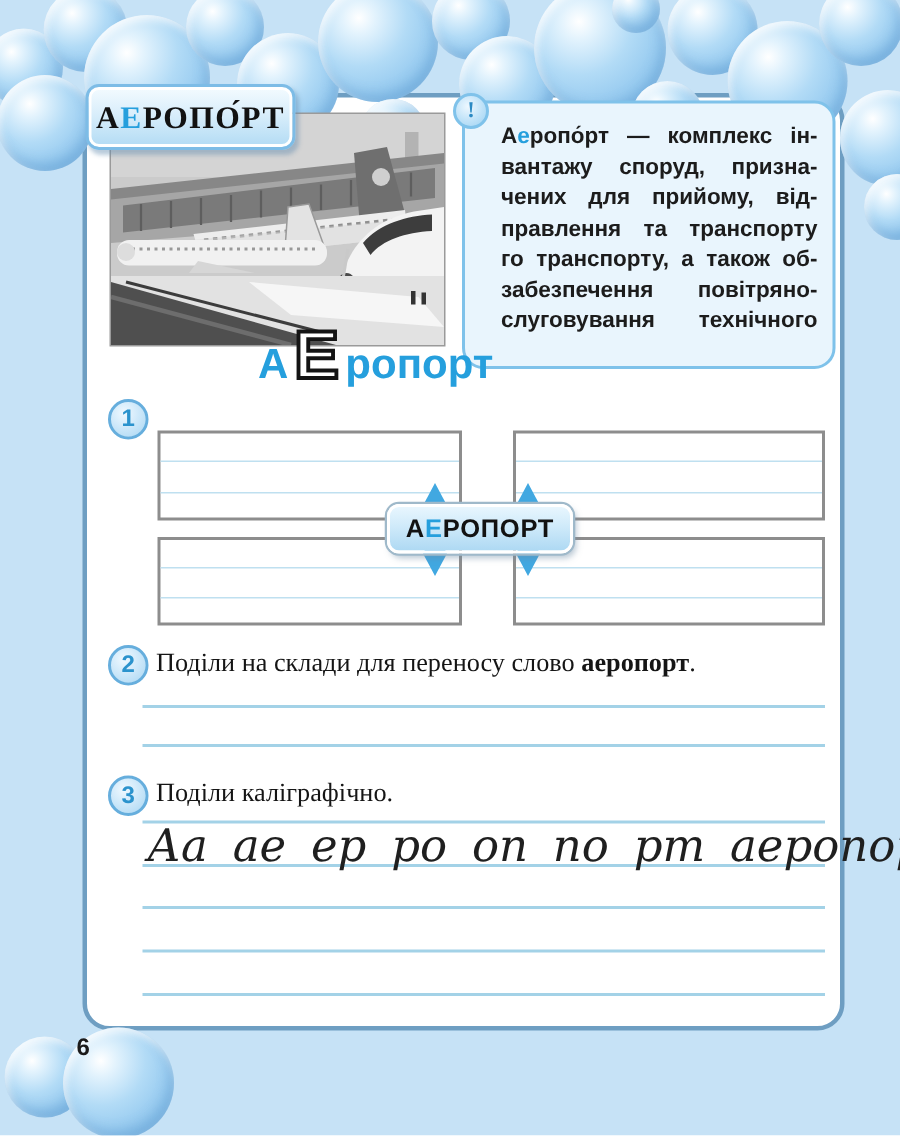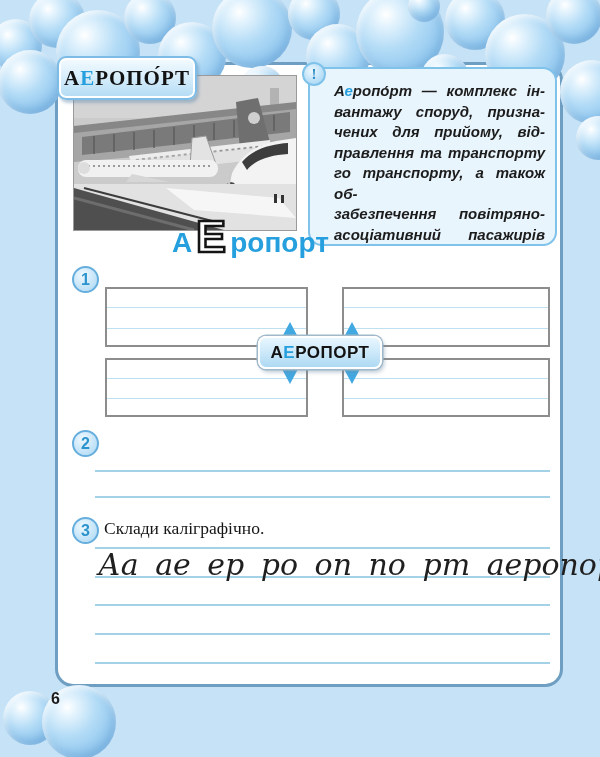--- a/index.html
+++ b/index.html
@@ -30,21 +30,21 @@
   .caption{position:absolute;left:172px;top:210px;z-index:6;display:flex;align-items:flex-end;
     font-weight:bold;color:#259fdd;}
   .caption .small-a{font-size:28px;line-height:28px;margin-right:2px;}
   .caption .rest{font-size:28px;line-height:28px;margin-left:2px;}
   .caption svg{display:block;}
 
   
   .info-box{position:absolute;left:308px;top:67px;width:249px;height:179px;z-index:5;box-sizing:border-box;
     background:#e9f5fd;border:2px solid #7fc2ea;border-radius:14px;padding:12px 10px 0 24px;}
   .iline{font-size:15px;line-height:20.5px;font-weight:600;color:#1c1c1c;
-    text-align:justify;text-align-last:justify;font-style:italic;}
+    text-align:justify;text-align-last:justify;}
   .iline.last{text-align-last:left;}
   .excl{position:absolute;left:302px;top:62px;width:24px;height:24px;border-radius:50%;z-index:7;
     background:radial-gradient(circle at 40% 35%, #eef8ff 0%, #bfe2f8 55%, #9ed2f2 100%);
     border:2px solid #7fc2ea;display:flex;align-items:center;justify-content:center;
     font-family:"Liberation Serif",serif;font-weight:bold;font-size:15px;color:#2b8ac4;box-sizing:border-box;}
 
   
   .tnum{position:absolute;width:27px;height:27px;border-radius:50%;z-index:5;box-sizing:border-box;
     background:radial-gradient(circle at 38% 32%, #f0f9ff 0%, #cfe9fa 45%, #a9d6f2 100%);
     border:2px solid #66aedd;display:flex;align-items:center;justify-content:center;
@@ -144,21 +144,21 @@
   <div class="excl">
     <span>!</span>
   </div>
   <div class="info-box">
     <div class="iline"><b><span>А</span><span class="blue">е</span><span>ропо́рт</span></b><span> — комплекс ін-</span></div>
     <div class="iline">вантажу споруд, призна-</div>
     <div class="iline">чених для прийому, від-</div>
     <div class="iline">правлення та транспорту</div>
     <div class="iline">го транспорту, а також об-</div>
     <div class="iline">забезпечення повітряно-</div>
-    <div class="iline">асоціативний пасажирів</div>
+    <div class="iline">слуговування технічного</div>
   </div>
 
   <div class="tnum" style="left:72px;top:266px;">
     <span>1</span>
   </div>
 
   <div class="abox" style="left:105px;top:287px;width:203px;height:60px;">
     <div class="wline" style="top:18px;"></div>
       <div class="wline" style="top:39px;"></div>
   </div>
@@ -182,28 +182,31 @@
 
   <div class="assoc-label">
     <span>А</span>
       <span class="blue">Е</span>
       <span>РОПОРТ</span>
   </div>
 
   <div class="tnum" style="left:72px;top:430px;">
     <span>2</span>
   </div>
+  <div class="ttext" style="left:104px;top:431px;">
+    <span>Поділи на склади для переносу слово </span><b>аеропорт</b><span>.</span>
+  </div>
   <div class="wrule" style="top:470px;"></div>
   <div class="wrule" style="top:496px;"></div>
 
   <div class="tnum" style="left:72px;top:517px;">
     <span>3</span>
   </div>
   <div class="ttext" style="left:104px;top:518px;">
-    <span>Склади каліграфічно.</span><b></b><span></span>
+    <span>Поділи каліграфічно.</span><b></b><span></span>
   </div>
   <div class="wrule" style="top:547px;"></div>
   <div class="wrule" style="top:576px;"></div>
   <div class="wrule" style="top:604px;"></div>
   <div class="wrule" style="top:633px;"></div>
   <div class="wrule" style="top:662px;"></div>
 
   <div class="cursive">Аа ае ер ро оп по рт аеропорт</div>
 
   <div class="page-num">6</div>

